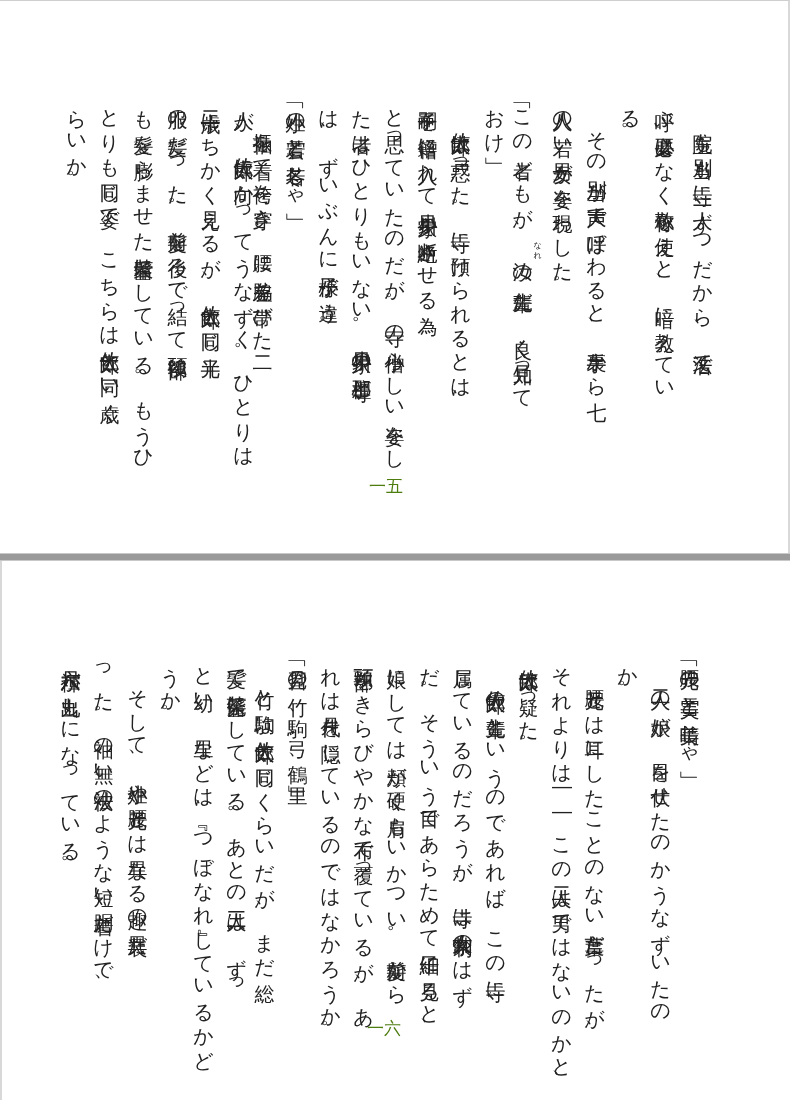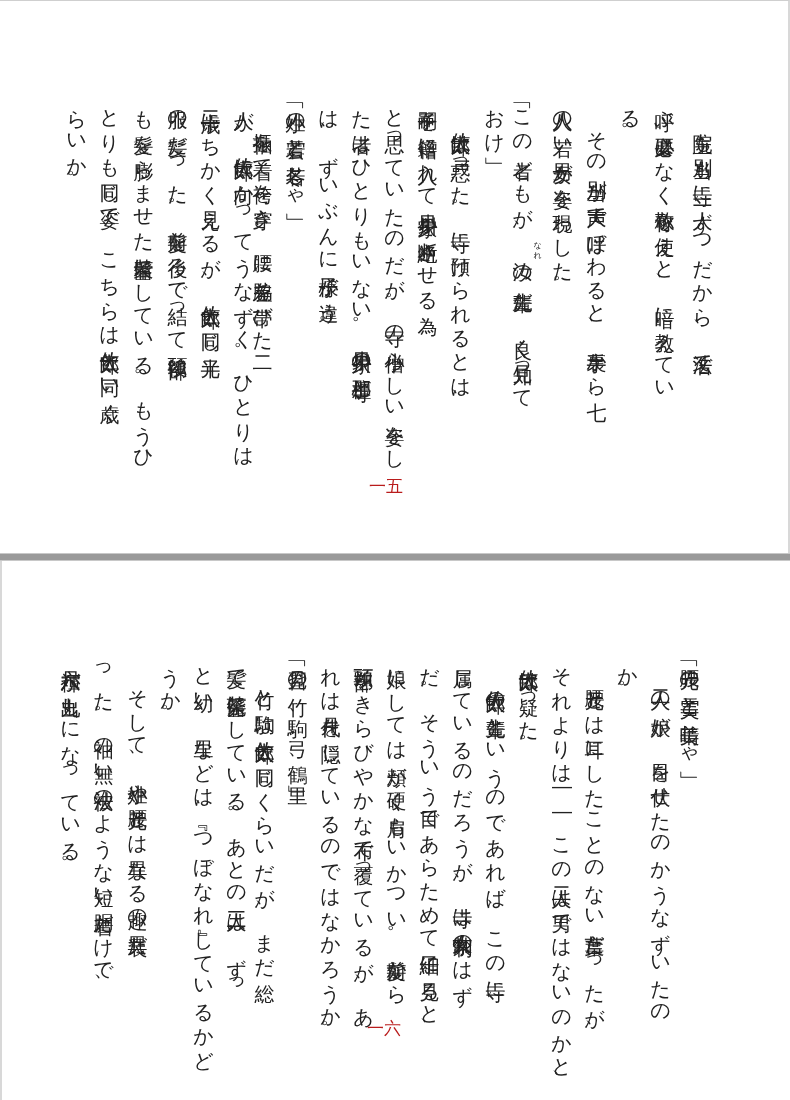--- a/index.html
+++ b/index.html
@@ -17,21 +17,21 @@
   .separator {
     position: absolute; left: 0; top: 553px; width: 790px; height: 8px;
     background: #9a9a9a; border-top: 1px solid #c8c8c8; border-bottom: 1px solid #c8c8c8; box-sizing: border-box;
   }
   .col {
     position: absolute; writing-mode: vertical-rl; text-orientation: upright;
     font-size: 20px; line-height: 24px; letter-spacing: 1.2px; white-space: nowrap;
     width: 24px;
   }
   .pnum {
-    position: absolute; font-size: 17px; letter-spacing: 0; color: #b91c1c;
+    position: absolute; font-size: 17px; letter-spacing: 0; color: #4d7c0f;
   }
   ruby rt { font-size: 8px; }
 </style>
 </head>
 <body>
 
 <div class="page" id="page-top">
   <div class="col" style="left:691px;top:95px">　院主も別当も寺に一人ずつだから、法名で</div>
   <div class="col" style="left:653px;top:95px">呼ぶ必要はなく敬称を使えと、暗に教えてい</div>
   <div class="col" style="left:619px;top:95px">る。</div>

